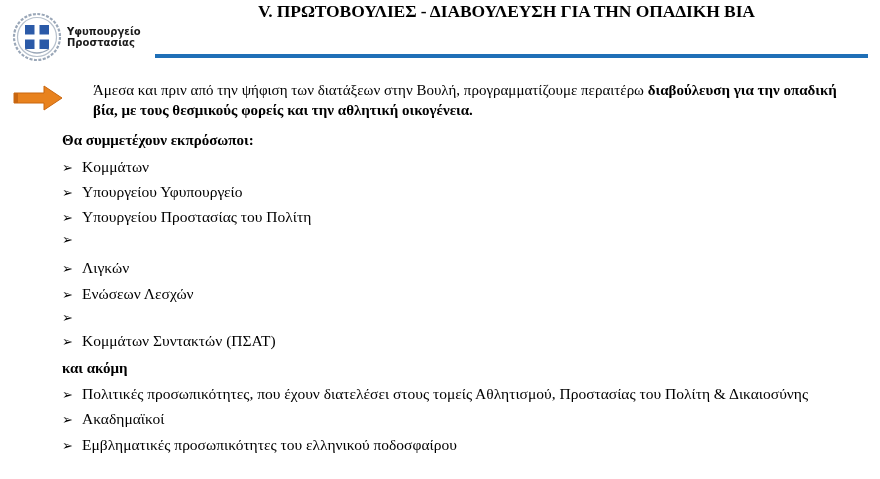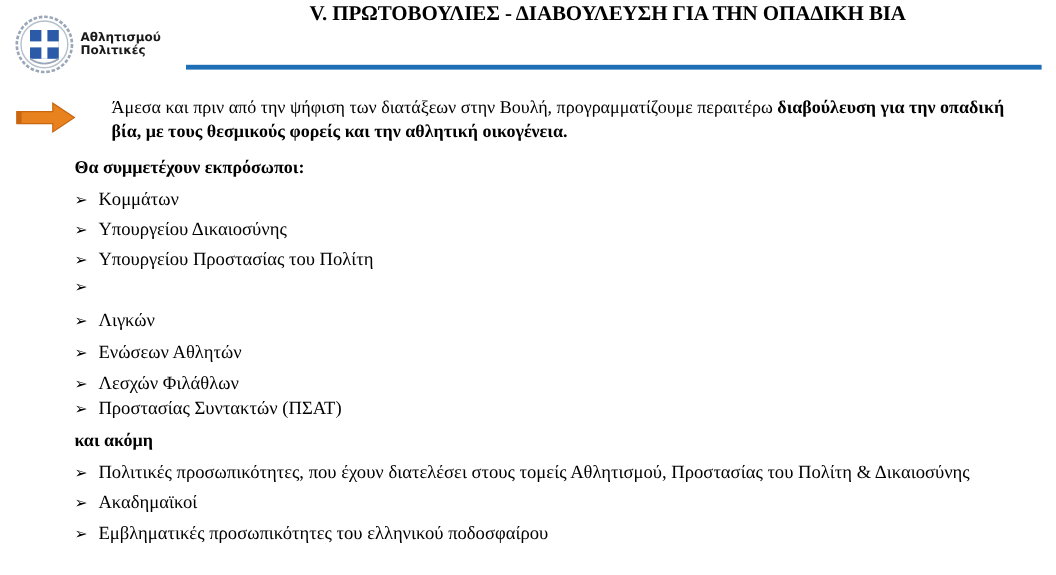--- a/index.html
+++ b/index.html
@@ -95,65 +95,64 @@
 
 <svg class="logo" viewBox="0 0 50 50">
   <circle cx="25" cy="25" r="23" fill="none" stroke="#9aa7b8" stroke-width="2.2" stroke-dasharray="3 1.5"></circle>
   <circle cx="25" cy="25" r="19.5" fill="none" stroke="#b6c0cc" stroke-width="1.2"></circle>
   <rect x="13" y="13" width="24" height="24" fill="#2b5aa8"></rect>
   <rect x="22.5" y="13" width="5" height="24" fill="#ffffff"></rect>
   <rect x="13" y="22.5" width="24" height="5" fill="#ffffff"></rect>
   <path d="M13 37 Q25 45 37 37" fill="none" stroke="#9aa7b8" stroke-width="1.5"></path>
 </svg>
 <div class="logo-text">
-  <span>Αθλητισμού</span>
-  <span>Πολιτικές</span>
+  <span>Υφυπουργείο</span>
+  <span>Προστασίας</span>
 </div>
 
 <div class="title">V. ΠΡΩΤΟΒΟΥΛΙΕΣ - ΔΙΑΒΟΥΛΕΥΣΗ ΓΙΑ ΤΗΝ ΟΠΑΔΙΚΗ ΒΙΑ</div>
 <div class="title-rule"></div>
 
 <svg class="arrow" viewBox="0 0 50 26">
   <path d="M1 8 H31 V1 L49 13 L31 25 V18 H1 Z" fill="#e8821e" stroke="#c9660f" stroke-width="1"></path>
   <rect x="1" y="8" width="4" height="10" fill="#c9660f"></rect>
 </svg>
 <div class="intro"><span>Άμεσα και πριν από την ψήφιση των διατάξεων στην Βουλή, προγραμματίζουμε περαιτέρω </span><b>διαβούλευση για την οπαδική βία, με τους θεσμικούς φορείς και την αθλητική οικογένεια.</b></div>
 
 <div class="heading" style="top:132px;">Θα συμμετέχουν εκπρόσωποι:</div>
 
 <div class="list-item" style="top:158px;">
   <span class="bullet">➢</span>
   <span>Κομμάτων</span>
 </div>
 <div class="list-item" style="top:183px;">
   <span class="bullet">➢</span>
-  <span>Υπουργείου Δικαιοσύνης</span>
+  <span>Υπουργείου Υφυπουργείο</span>
 </div>
 <div class="list-item" style="top:208px;">
   <span class="bullet">➢</span>
   <span>Υπουργείου Προστασίας του Πολίτη</span>
 </div>
 <div class="list-item" style="top:233px;">
   <span class="bullet">➢</span>
 </div>
 <div class="list-item" style="top:259px;">
   <span class="bullet">➢</span>
   <span>Λιγκών</span>
 </div>
 <div class="list-item" style="top:285px;">
   <span class="bullet">➢</span>
-  <span>Ενώσεων Αθλητών</span>
+  <span>Ενώσεων Λεσχών</span>
 </div>
 <div class="list-item" style="top:311px;">
   <span class="bullet">➢</span>
-  <span>Λεσχών Φιλάθλων</span>
 </div>
 <div class="list-item" style="top:332px;">
   <span class="bullet">➢</span>
-  <span>Προστασίας Συντακτών (ΠΣΑΤ)</span>
+  <span>Κομμάτων Συντακτών (ΠΣΑΤ)</span>
 </div>
 
 <div class="heading" style="top:360px;">και ακόμη</div>
 
 <div class="list-item" style="top:385px;">
   <span class="bullet">➢</span>
   <span>Πολιτικές προσωπικότητες, που έχουν διατελέσει στους τομείς Αθλητισμού, Προστασίας του Πολίτη &amp; Δικαιοσύνης</span>
 </div>
 <div class="list-item" style="top:410px;">
   <span class="bullet">➢</span>

